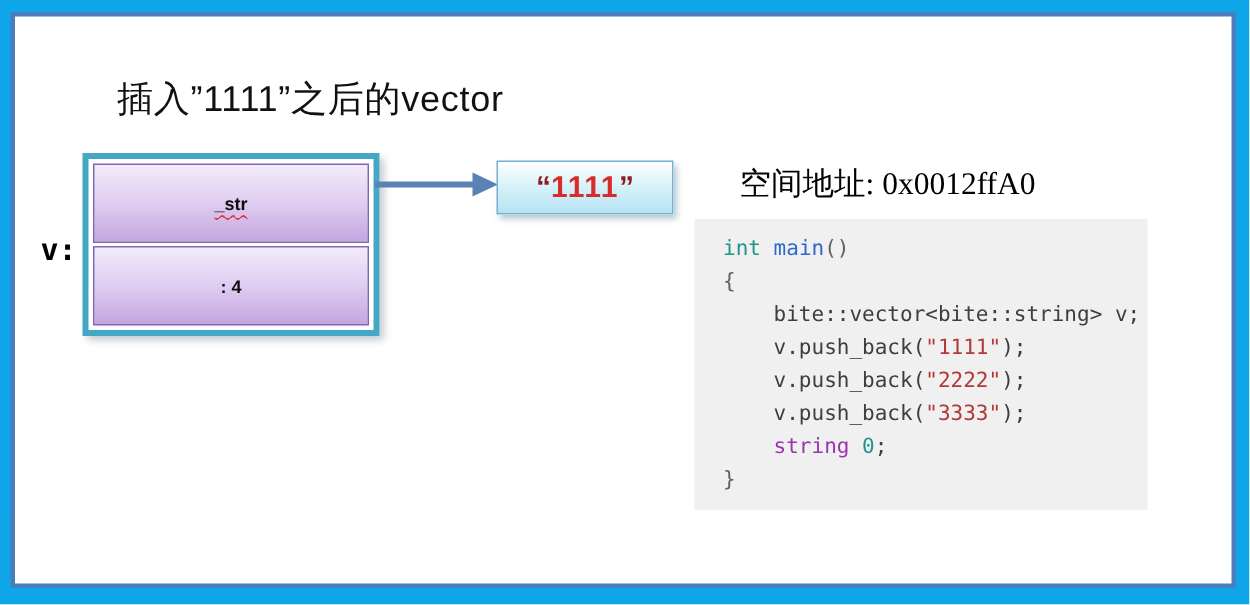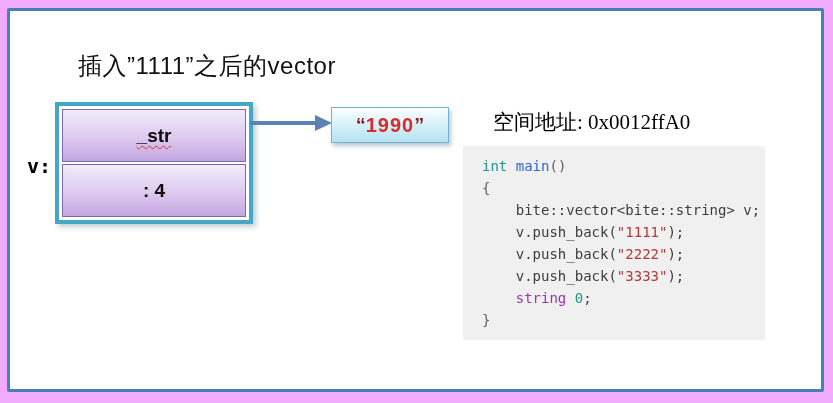--- a/index.html
+++ b/index.html
@@ -1,17 +1,17 @@
 <!DOCTYPE html>
 <html><head>
 <meta charset="utf-8">
 <style>
   html,body{margin:0;padding:0;background:#ffffff;}
   .canvas{
-    position:relative;width:833px;height:403px;background:#f0abfc;overflow:hidden;
+    position:relative;width:833px;height:403px;background:#0ea5e9;overflow:hidden;
     font-family:"Liberation Sans",sans-serif;color:#1a1a1a;
   }
   .frame{
     position:absolute;left:7px;top:8px;width:811px;height:378px;
     border:3px solid #4a7ebb;border-radius:2px;background:#ffffff;
   }
   .title{
     position:absolute;left:78px;top:50px;font-size:24px;letter-spacing:.5px;color:#111111;
   }
   .v-label{
@@ -21,21 +21,21 @@
   .struct-box{
     position:absolute;left:55px;top:102px;width:198px;height:122px;box-sizing:border-box;
     border:4px solid #44a7c4;padding:3px;background:#ffffff;
     box-shadow:3px 3px 5px rgba(110,130,140,.4);
     display:flex;flex-direction:column;gap:2px;
   }
   .struct-row{
     flex:1;display:flex;align-items:center;justify-content:center;
     border:1px solid #8265b5;box-sizing:border-box;
     background:linear-gradient(180deg,#f2ecfa 0%,#ddc9ef 55%,#c3a6e0 100%);
-    font-size:19px;font-weight:600;color:#0d0d0d;white-space:pre;
+    font-size:12px;font-weight:600;color:#0d0d0d;white-space:pre;
   }
   .squiggle{
     text-decoration:underline wavy #e03030 1px;text-underline-offset:3px;
   }
   .arrow-svg{position:absolute;left:249px;top:112px;}
   .value-box{
     position:absolute;left:331px;top:107px;width:118px;height:36px;box-sizing:border-box;
     border:1px solid #76b0d2;
     background:linear-gradient(180deg,#fdffff 0%,#d9f2fa 45%,#b5e3f2 100%);
     box-shadow:2px 3px 4px rgba(120,150,170,.5);
@@ -76,21 +76,21 @@
     <div class="struct-row"><span>: 4</span></div>
   </div>
 
   <svg class="arrow-svg" width="84" height="22" viewBox="0 0 84 22">
     <line x1="1" y1="11" x2="68" y2="11" stroke="#5b82b5" stroke-width="4"></line>
     <polygon points="66,3 83,11 66,19" fill="#5b82b5"></polygon>
   </svg>
 
   <div class="value-box">
     <span class="q">“</span>
-      <span class="v">1990</span>
+      <span class="v">1111</span>
       <span class="q">”</span>
   </div>
 
   <div class="address-line"><span>空间地址: </span><span>0x0012ffA0</span></div>
 
   <div class="code-block">
     <div>
         <div class="code-line"><span class="tok-type">int</span><span class="tok-plain"> </span><span class="tok-func">main</span><span class="tok-punct">()</span></div>
         <div class="code-line"><span class="tok-punct">{</span></div>
         <div class="code-line"><span class="tok-plain">    bite::vector&lt;bite::string&gt; v;</span></div>

